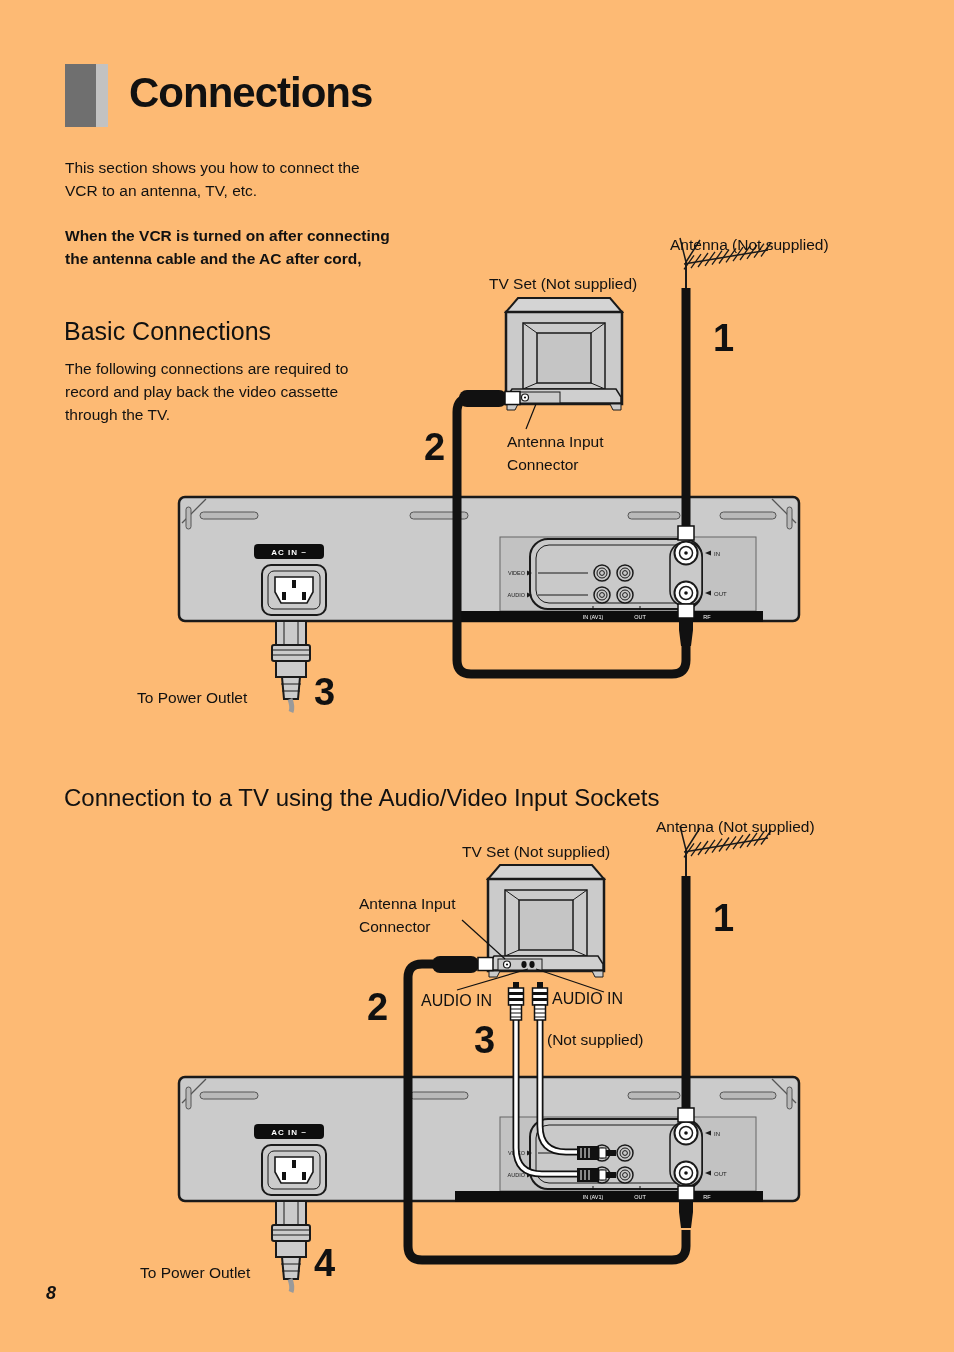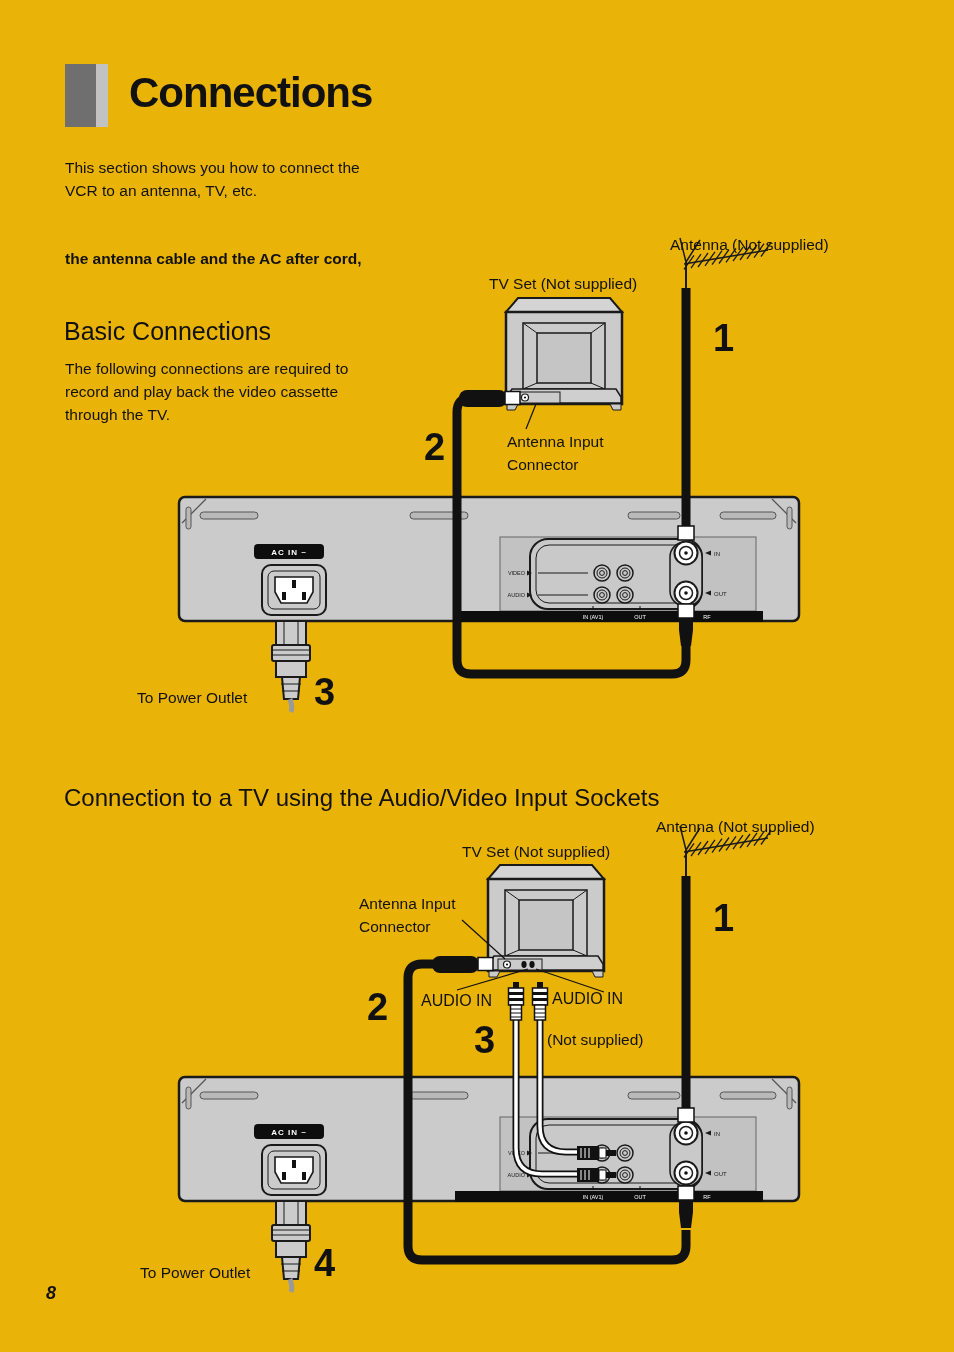--- a/index.html
+++ b/index.html
@@ -1,16 +1,16 @@
 <!DOCTYPE html>
 <html><head>
 <meta charset="utf-8">
 <style>
   html,body{margin:0;padding:0;background:#888;}
-  #page{position:relative;width:954px;height:1352px;background:#eab308;overflow:hidden;
+  #page{position:relative;width:954px;height:1352px;background:#fdba74;overflow:hidden;
         font-family:"Liberation Sans",sans-serif;color:#111;}
   .abs{position:absolute;white-space:nowrap;}
   .sq{position:absolute;}
   #title{font-size:42px;font-weight:bold;letter-spacing:-1px;}
   .body-txt{font-size:15.5px;}
   .bold-txt{font-size:15.5px;font-weight:bold;}
   .h2{font-size:25px;}
   .h2b{font-size:24px;}
   .lbl{font-size:15.5px;}
   .lbl-big{font-size:16px;}
@@ -201,20 +201,21 @@
     </g>
   </svg>
 
   <div class="sq" style="left:65px;top:64px;width:31px;height:63px;background:#6f6f6f;"></div>
   <div class="sq" style="left:96px;top:64px;width:12px;height:63px;background:#c2c2c2;"></div>
   <div id="title" class="abs" style="left:129px;top:69px;">Connections</div>
 
   <div class="abs body-txt" style="left:65px;top:159px;">This section shows you how to connect the</div>
   <div class="abs body-txt" style="left:65px;top:182px;text-align:center;">VCR to an antenna, TV, etc.</div>
 
+  <div class="abs bold-txt" style="left:65px;top:227px;">When the VCR is turned on after connecting</div>
   <div class="abs bold-txt" style="left:65px;top:250px;">the antenna cable and the AC after cord,</div>
 
   <div class="abs h2" style="left:64px;top:317px;">Basic Connections</div>
   <div class="abs body-txt" style="left:65px;top:360px;">The following connections are required to</div>
   <div class="abs body-txt" style="left:65px;top:383px;">record and play back the video cassette</div>
   <div class="abs body-txt" style="left:65px;top:406px;">through the TV.</div>
 
   <div class="abs lbl" style="left:670px;top:236px;">Antenna (Not supplied)</div>
   <div class="abs lbl" style="left:489px;top:275px;">TV Set (Not supplied)</div>
   <div class="abs step" style="left:713px;top:317px;">1</div>

